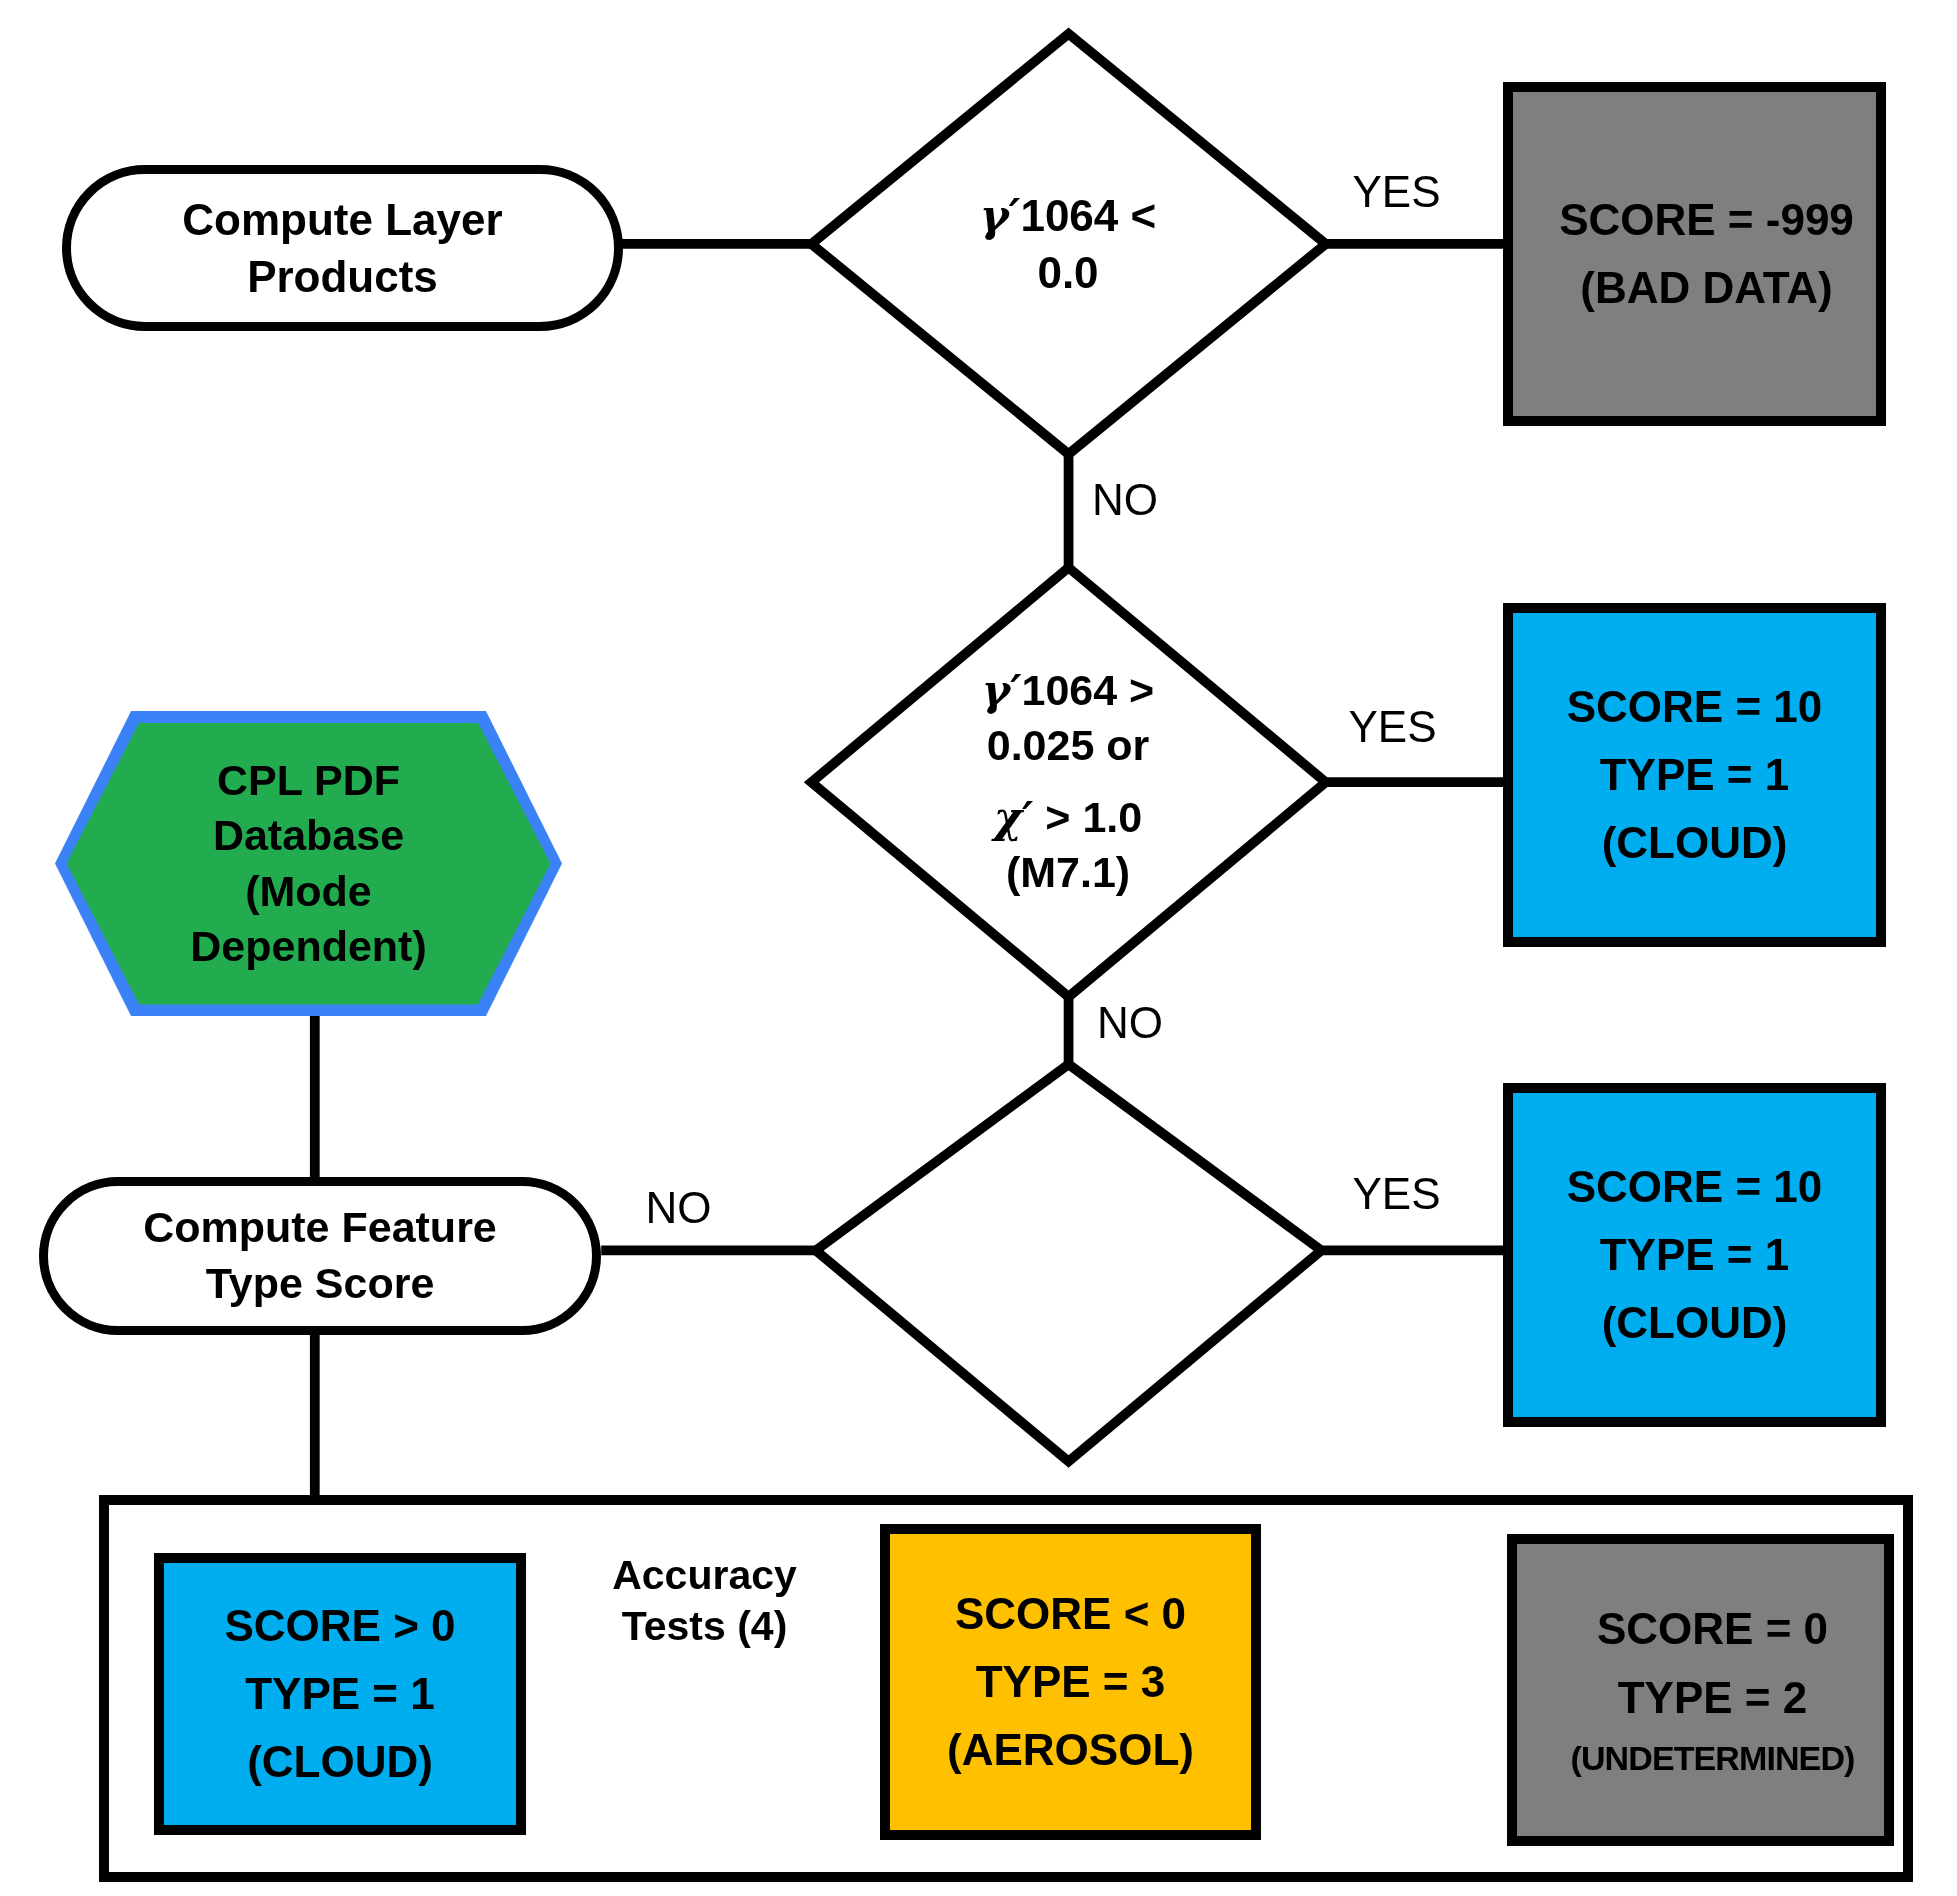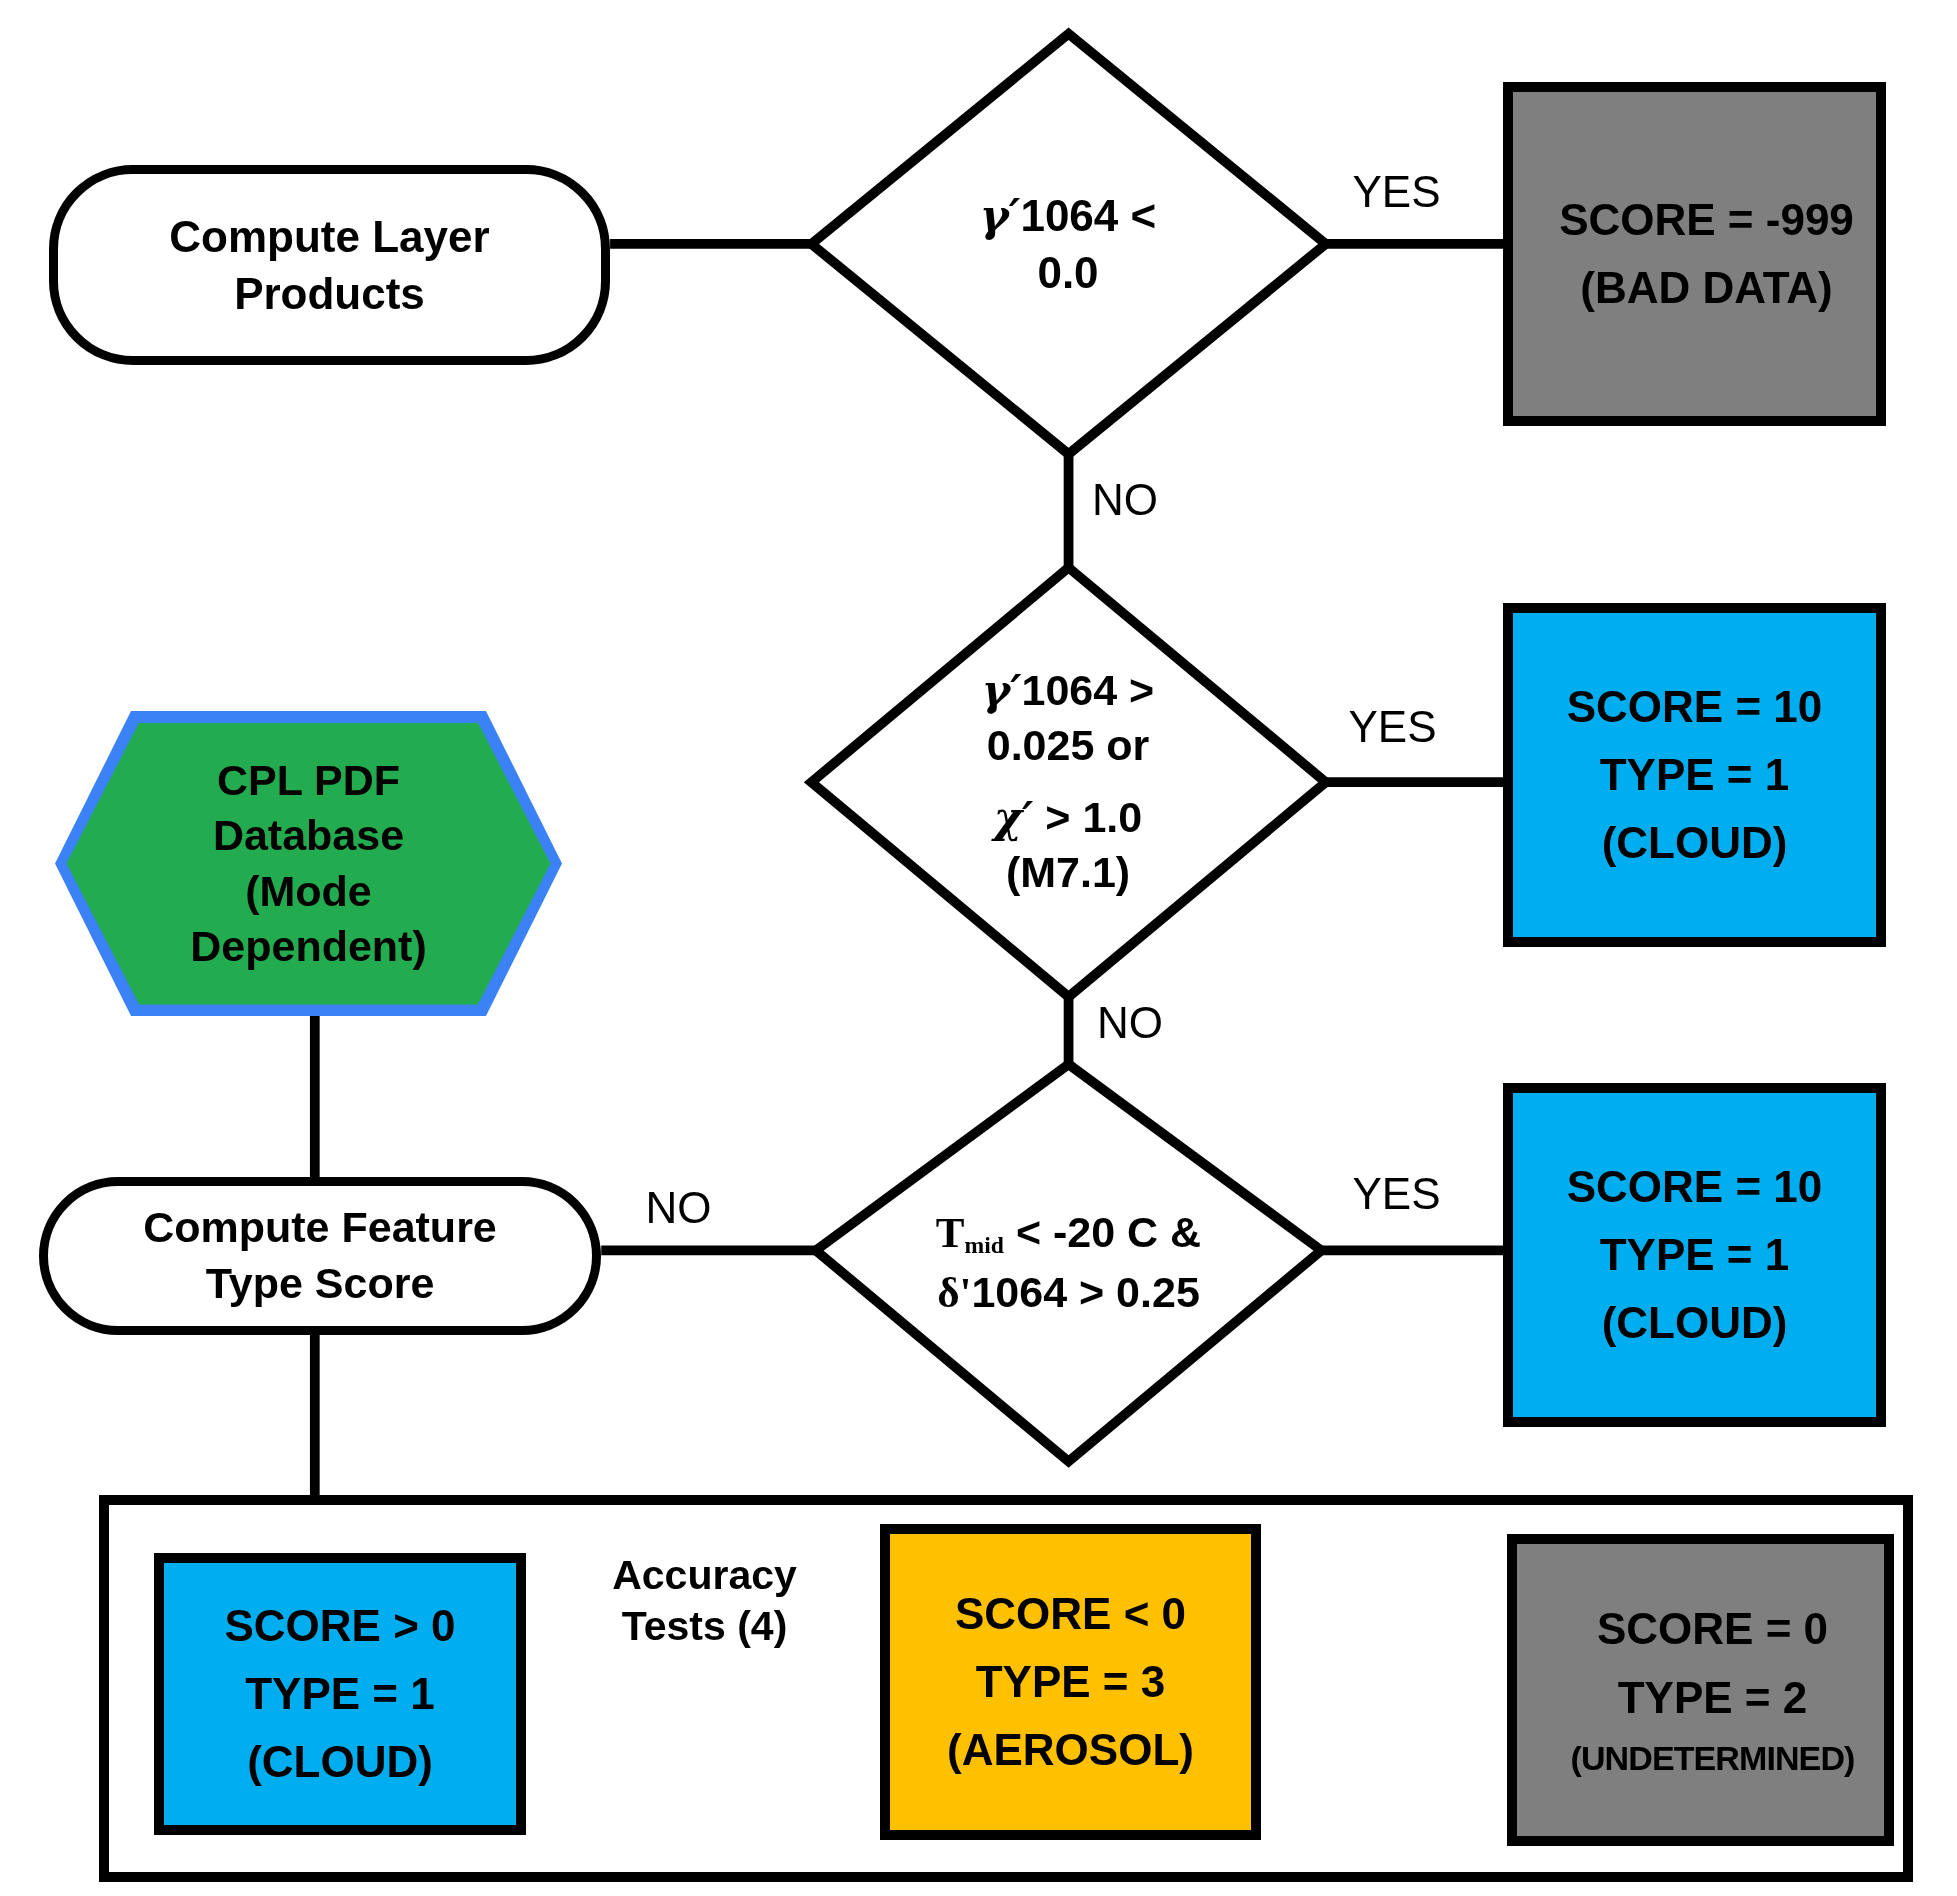--- a/index.html
+++ b/index.html
@@ -58,21 +58,21 @@
     <polyline points="938,1860 990,1895 938,1930" fill="none" stroke="#000" stroke-width="11"></polyline>
     <line x1="1420" y1="1895" x2="1708" y2="1895" stroke="#000" stroke-width="11"></line>
 
     <polygon points="1205,38 1495,275 1205,512 915,275" fill="#fff" stroke="#000" stroke-width="11"></polygon>
     <polygon points="1205,640 1495,882 1205,1124 915,882" fill="#fff" stroke="#000" stroke-width="11"></polygon>
     <polygon points="1205,1200 1490,1410 1205,1648 920,1410" fill="#fff" stroke="#000" stroke-width="11"></polygon>
   </svg>
 
   <div class="container-box" style="left:99px;top:1495px;width:1814px;height:387px;"></div>
 
-  <div class="shape terminator" style="left:49px;top:165px;width:561px;height:200px;">
+  <div class="shape terminator" style="left:62px;top:165px;width:561px;height:166px;">
     <span>Compute Layer</span>
     <span>Products</span>
   </div>
 
   <div class="dtext" style="left:811px;top:34px;width:514px;height:420px;">
     <span><span class="greek-i">γ′</span><span>1064 &lt;</span></span>
     <span>0.0</span>
   </div>
 
   <div class="shape resultbox gray-fill" style="left:1503px;top:82px;width:383px;height:344px;">
@@ -86,24 +86,20 @@
     <span class="gap-top"><span class="greek-i">χ′</span><span> &gt; 1.0</span></span>
     <span>(M7.1)</span>
   </div>
 
   <div class="shape resultbox blue-fill" style="left:1503px;top:603px;width:383px;height:344px;">
     <span>SCORE = 10</span>
     <span>TYPE = 1</span>
     <span>(CLOUD)</span>
   </div>
 
-  <div class="dtext" style="left:816px;top:1064px;width:505px;height:397px;font-size:43px;line-height:1.35;">
-    <span><span class="serif">T</span><span class="subsc">mid</span><span> &lt; -20 C &amp;</span></span>
-    <span><span class="serif">δ'</span><span>1064 &gt; 0.25</span></span>
-  </div>
 
   <div class="shape resultbox blue-fill" style="left:1503px;top:1083px;width:383px;height:344px;">
     <span>SCORE = 10</span>
     <span>TYPE = 1</span>
     <span>(CLOUD)</span>
   </div>
 
   <div class="hex-outer" style="left:55px;top:711px;width:507px;height:305px;">
     <div class="hex-inner">
       <span>CPL PDF</span>

